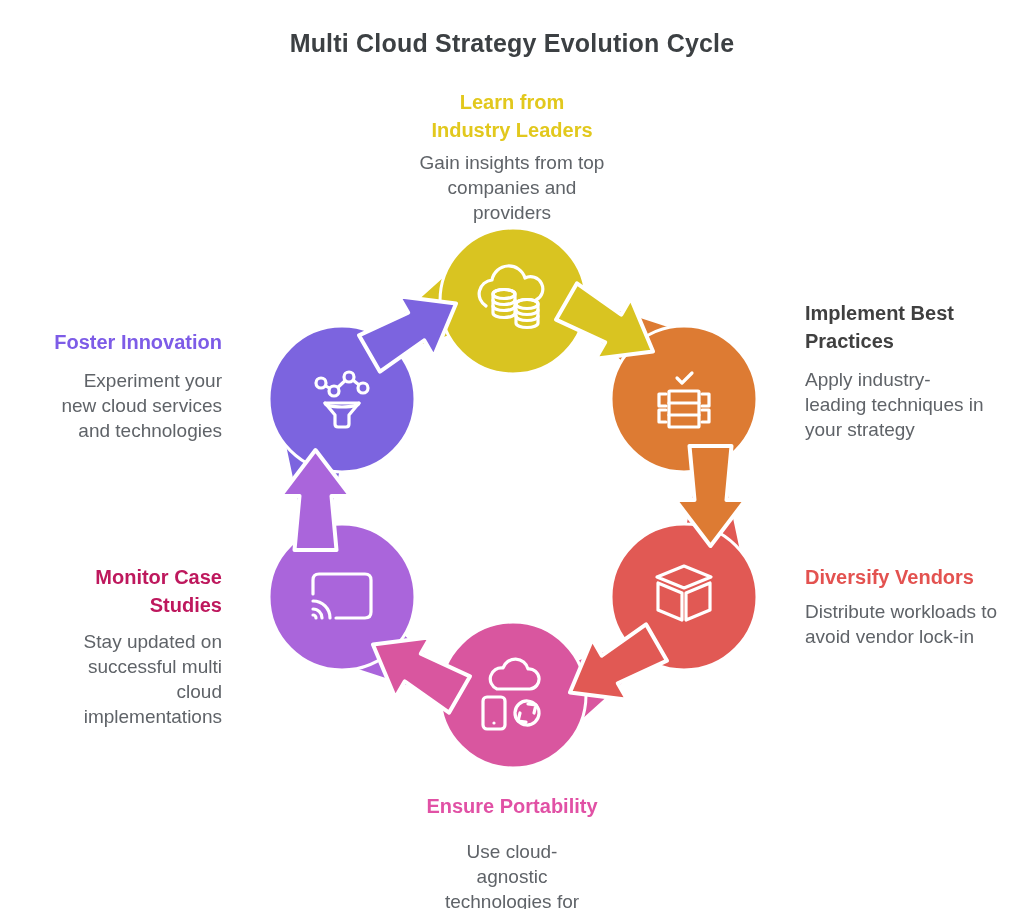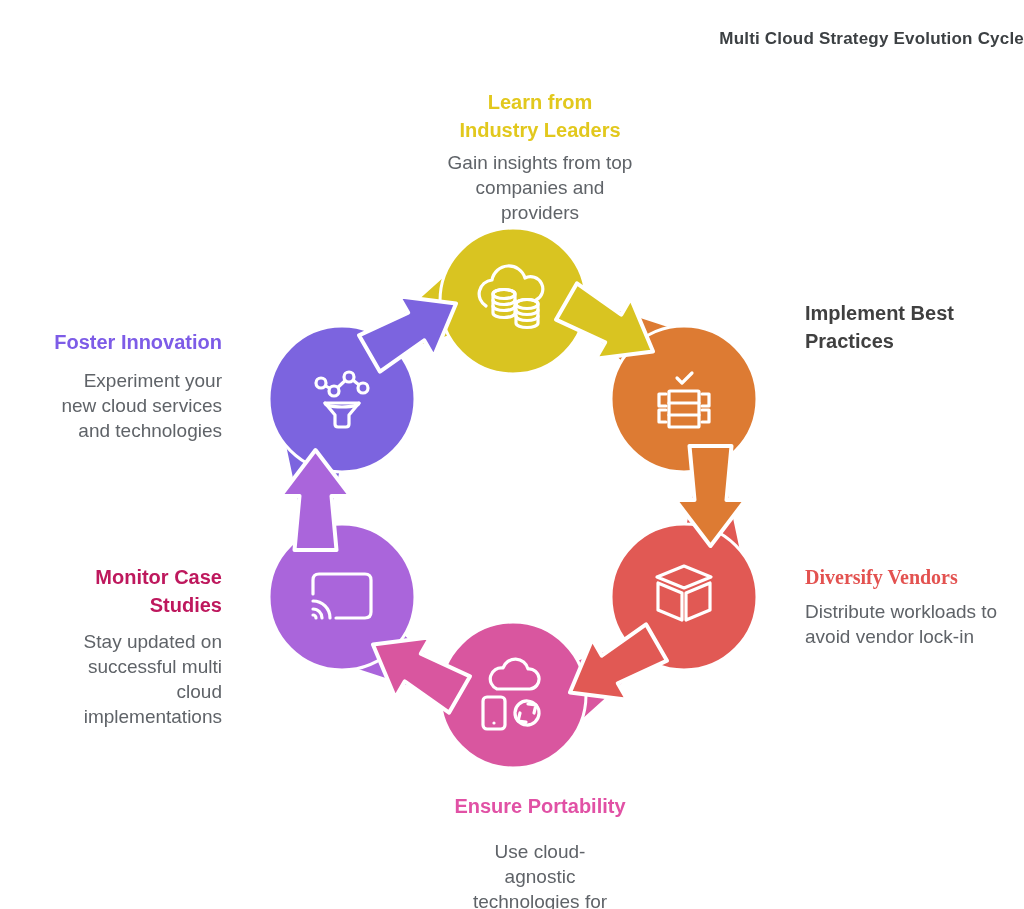--- a/index.html
+++ b/index.html
@@ -2,33 +2,33 @@
 <html><head>
 <meta charset="utf-8">
 <style>
   html,body{margin:0;padding:0;background:#fff;}
   .stage{
     position:relative;width:1024px;height:909px;background:#fff;overflow:hidden;
     font-family:"Liberation Sans","DejaVu Sans",sans-serif;
   }
   .stage svg{position:absolute;left:0;top:0;}
   .title{
-    position:absolute;top:29px;left:0;width:1024px;text-align:right;
-    font-size:17px;font-weight:700;letter-spacing:.2px;
+    position:absolute;top:29px;left:0;width:1024px;text-align:center;
+    font-size:25px;font-weight:700;letter-spacing:.2px;
   }
   .hd{position:absolute;font-weight:700;font-size:20px;line-height:1.4;}
   .bd{position:absolute;font-size:19px;line-height:1.32;color:#5F6368;}
-  .center{text-align:center;margin-left:28px;}
+  .center{text-align:center;}
   .right{text-align:right;}
   
   #hd0{top:88px;left:427px;width:170px;}
   #bd0{top:150px;left:414px;width:196px;}
   #hd1{top:299px;left:805px;width:170px;}
   #bd1{top:367px;left:805px;width:186px;}
-  #hd2{top:563px;left:805px;width:220px;font-family:Liberation Serif, serif;}
+  #hd2{top:563px;left:805px;width:220px;}
   #bd2{top:599px;left:805px;width:196px;}
   #hd3{top:792px;left:397px;width:230px;}
   #bd3{top:839px;left:432px;width:160px;}
   #hd4{top:563px;right:802px;width:160px;}
   #bd4{top:629px;right:802px;width:176px;}
   #hd5{top:328px;right:802px;width:200px;}
   #bd5{top:368px;right:802px;width:176px;}
 </style>
 </head>
 <body>
@@ -115,20 +115,21 @@
       <path fill="none" d="M -17,4 A 17 4 0 0 0 17,4"></path>
     </g>
   </svg>
 
   <div class="title" style="color: rgb(60, 64, 67);">Multi Cloud Strategy Evolution Cycle</div>
 
   <div id="hd0" class="hd center" style="color: rgb(226, 200, 29);">Learn from Industry Leaders</div>
   <div id="bd0" class="bd center">Gain insights from top companies and providers</div>
 
   <div id="hd1" class="hd" style="color: #404040;">Implement Best Practices</div>
+  <div id="bd1" class="bd">Apply industry-leading techniques in your strategy</div>
 
   <div id="hd2" class="hd" style="color: rgb(227, 82, 80);">Diversify Vendors</div>
   <div id="bd2" class="bd">Distribute workloads to avoid vendor lock-in</div>
 
   <div id="hd3" class="hd center" style="color: rgb(225, 81, 165);">Ensure Portability</div>
   <div id="bd3" class="bd center">Use cloud-agnostic technologies for seamless switching</div>
 
   <div id="hd4" class="hd right" style="color: #be185d;">Monitor Case Studies</div>
   <div id="bd4" class="bd right">Stay updated on successful multi cloud implementations</div>
 

